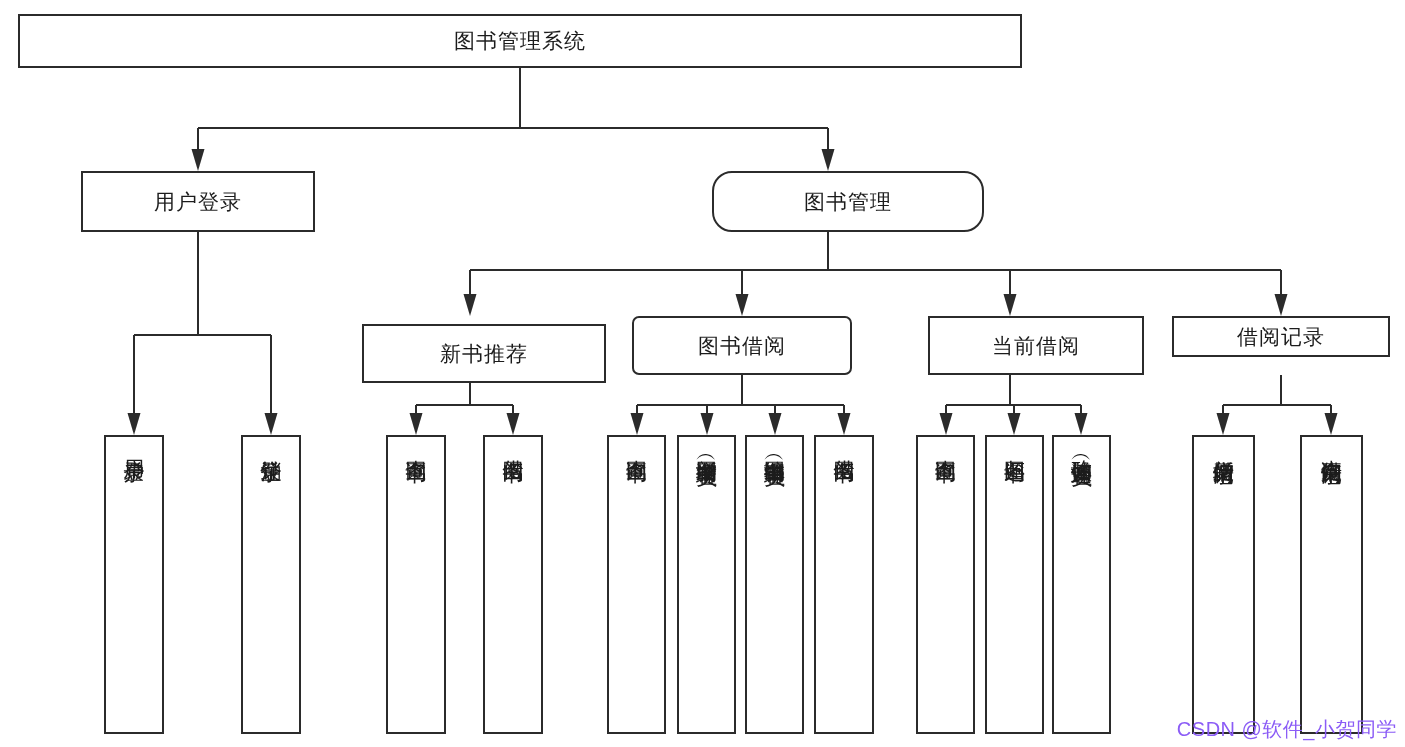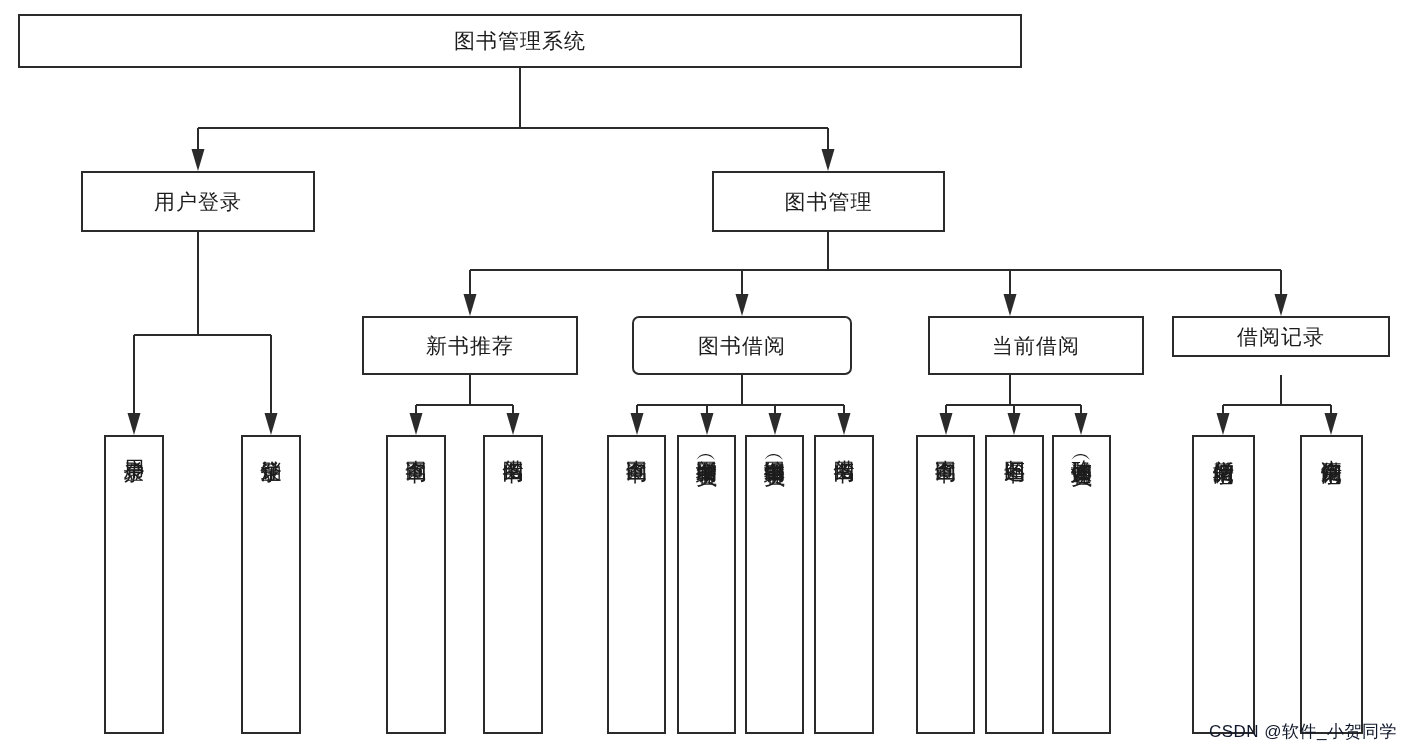--- a/index.html
+++ b/index.html
@@ -50,22 +50,22 @@
   .node.v .vtext {
     writing-mode: vertical-rl;
     text-orientation: upright;
     display: block;
     white-space: nowrap;
   }
   .watermark {
     position: absolute;
     right: 8px;
     bottom: 4px;
-    font-size: 17px;
-    color: #0f172a;
+    font-size: 20px;
+    color: #8b5cf6;
     letter-spacing: 0.5px;
     white-space: nowrap;
     pointer-events: none;
   }
 </style>
 </head>
 <body>
 
 <div id="canvas">
 
@@ -124,24 +124,24 @@
       <polygon points="1324.5,413 1337.5,413 1331,435" fill="#2b2b2b"></polygon>
     </svg>
 
   <div id="nodes">
       <div class="node h" style="left: 18px; top: 14px; width: 1004px; height: 54px;">
         <span>图书管理系统</span>
       </div>
       <div class="node h" style="left: 81px; top: 171px; width: 234px; height: 61px;">
         <span>用户登录</span>
       </div>
-      <div class="node h" style="left: 712px; top: 171px; width: 233px; height: 61px;">
+      <div class="node h" style="left: 712px; top: 171px; width: 272px; height: 61px; border-radius: 20px;">
         <span>图书管理</span>
       </div>
-      <div class="node h" style="left: 362px; top: 316px; width: 216px; height: 59px;">
+      <div class="node h" style="left: 362px; top: 324px; width: 244px; height: 59px;">
         <span>新书推荐</span>
       </div>
       <div class="node h" style="left: 632px; top: 316px; width: 220px; height: 59px; border-radius: 7px;">
         <span>图书借阅</span>
       </div>
       <div class="node h" style="left: 928px; top: 316px; width: 216px; height: 59px;">
         <span>当前借阅</span>
       </div>
       <div class="node h" style="left: 1172px; top: 316px; width: 218px; height: 41px;">
         <span>借阅记录</span>

